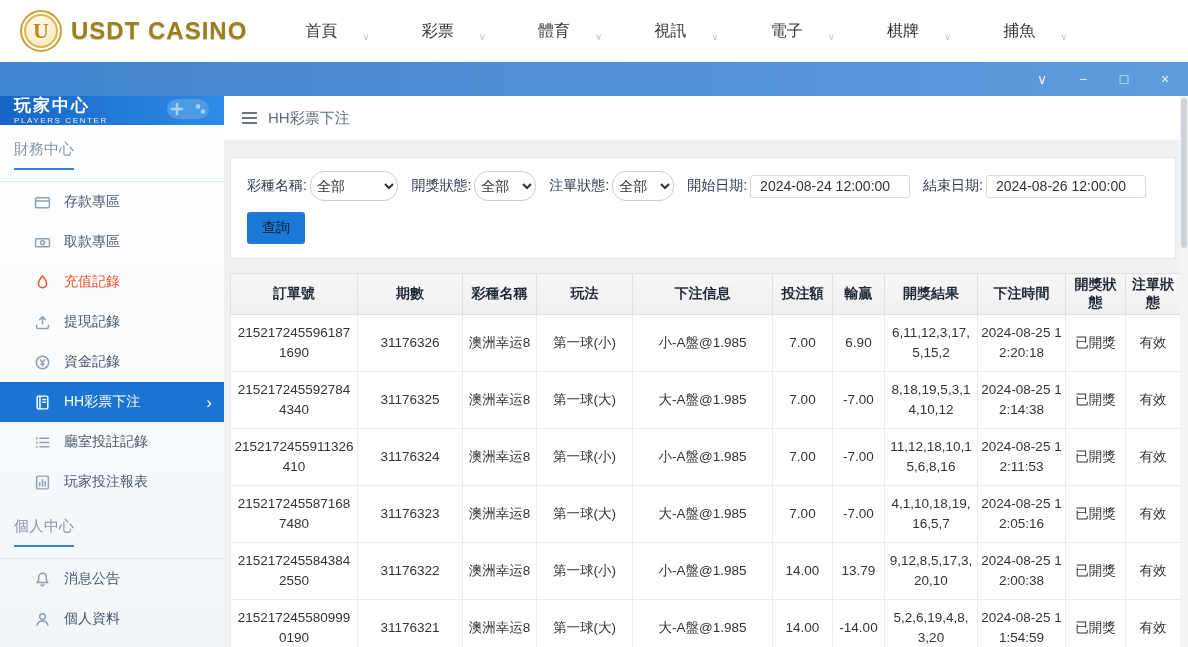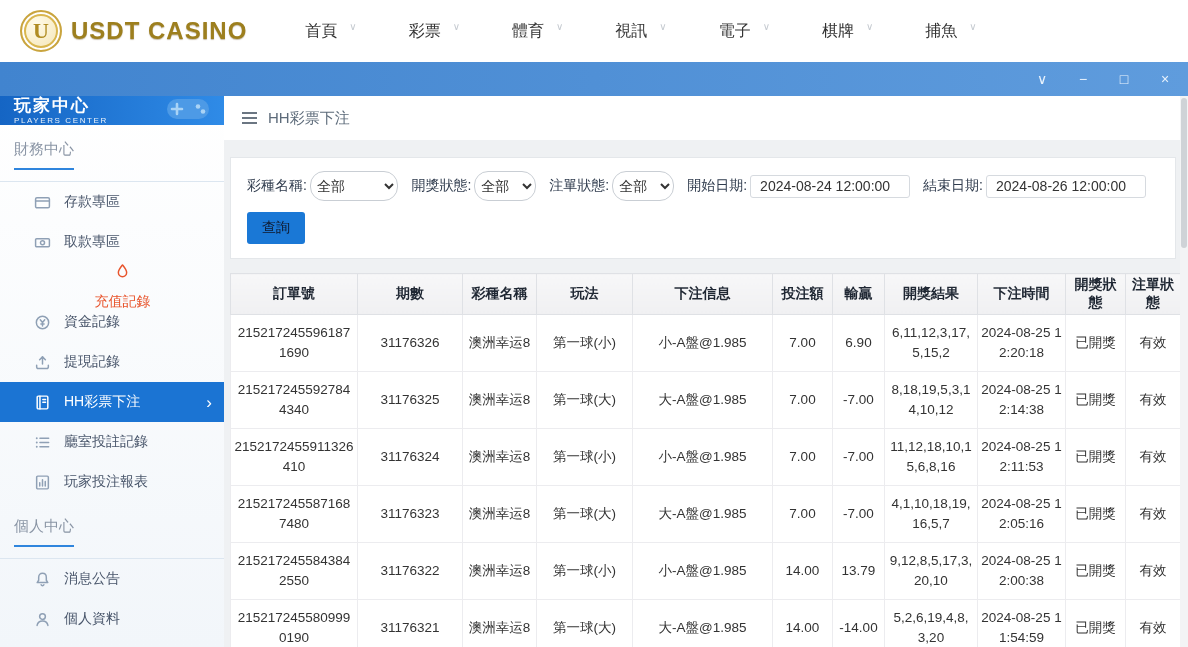--- a/index.html
+++ b/index.html
@@ -14,38 +14,38 @@
   .logo-circle {
     width: 42px; height: 42px; border-radius: 50%;
     border: 2px solid #c9a43e;
     box-shadow: inset 0 0 0 2px #fff, inset 0 0 0 4px #d9b64f;
     color: #b08c22; display: flex; align-items: center; justify-content: center;
     font-weight: bold; font-size: 22px; font-family: "Liberation Serif", serif;
     background: radial-gradient(circle at 35% 30%, #fffbe9, #f3e3b2);
   }
   .brand-text { font-size: 24px; font-weight: bold; color: #9d7f1e; letter-spacing: 1px; text-shadow: 0 1px 1px rgba(90,60,0,.35); }
   .nav-items { display: flex; margin-left: 58px; gap: 52px; }
-  .nav-item { display: flex; align-items: flex-start; gap: 12px; font-size: 16px; color: #333; cursor: pointer; white-space: nowrap; }
+  .nav-item { display: flex; align-items: flex-end; gap: 25px; font-size: 16px; color: #333; cursor: pointer; white-space: nowrap; }
   .nav-item .chev { color: #c5cad0; font-size: 10px; }
   
   .titlebar { height: 34px; background: linear-gradient(90deg, #4184cf, #5f9cdd); display: flex; align-items: center; justify-content: flex-end; gap: 27px; padding-right: 16px; }
   .titlebar .tb-btn { color: #e8f2fc; font-size: 14px; line-height: 1; cursor: pointer; width: 14px; text-align: center; }
   
   .app-body { display: flex; height: 551px; }
   
   .sidebar { width: 224px; flex: none; background: linear-gradient(180deg, #ffffff, #f2f6fa); }
   .sidebar-header { height: 29px; background: linear-gradient(90deg, #1565c4, #2f8be7); color: #fff; display: flex; align-items: center; justify-content: space-between; padding: 0 12px 0 14px; overflow: hidden; }
   .sb-title { font-size: 17px; font-weight: bold; letter-spacing: 2px; line-height: 1.15; }
   .sb-sub { font-size: 8px; letter-spacing: 1.6px; opacity: .9; }
   .sb-section-label { padding: 15px 14px 12px; color: #8a95a5; font-size: 15px; border-bottom: 1px solid #dce6f0; }
   .sb-section-label span { display: inline-block; padding-bottom: 9px; border-bottom: 2px solid #2f85dd; margin-bottom: -1px; }
   .sb-item { height: 40px; display: flex; align-items: center; gap: 13px; padding: 0 12px 0 33px; font-size: 14px; color: #49566b; cursor: pointer; }
   .sb-icon { width: 18px; height: 18px; color: #8fa0b5; display: flex; align-items: center; justify-content: center; flex: none; }
   .sb-icon svg { width: 17px; height: 17px; }
-  .sb-item.highlight, .sb-item.highlight .sb-icon { color: #e8542c; flex-direction: column; }
+  .sb-item.highlight, .sb-item.highlight .sb-icon { color: #e8542c; }
   .sb-item.active { background: #1b74d3; color: #fff; }
   .sb-item.active .sb-icon { color: #fff; }
   .sb-arrow { margin-left: auto; font-size: 17px; line-height: 1; }
   
   .main { flex: 1; background: #eff1f3; position: relative; overflow: hidden; }
   .breadcrumb { height: 44px; background: #fff; display: flex; align-items: center; gap: 11px; padding: 0 18px; color: #5d6b7a; font-size: 15px; }
   .hamburger { display: inline-flex; flex-direction: column; gap: 3px; cursor: pointer; }
   .hamburger i { width: 15px; height: 2px; background: #6b7682; display: block; }
   .content { padding: 17px 12px 0 6px; }
   .filter-card { background: #fff; border: 1px solid #e4e7ea; padding: 13px 16px 14px; }
@@ -152,35 +152,35 @@
             <span class="sb-icon">
               <svg viewBox="0 0 16 16" fill="none" stroke="currentColor" stroke-width="1.4" stroke-linecap="round" stroke-linejoin="round">
                 <path d="M8 1.8C5.9 4.5 4.1 6.6 4.1 9a3.9 3.9 0 0 0 7.8 0C11.9 6.6 10.1 4.5 8 1.8Z"></path>
               </svg>
             </span>
             <span>充值記錄</span>
           </div>
           <div class="sb-item normal">
             <span class="sb-icon">
               <svg viewBox="0 0 16 16" fill="none" stroke="currentColor" stroke-width="1.4" stroke-linecap="round" stroke-linejoin="round">
-                <circle cx="8" cy="8" r="5.8"></circle>
-                <path d="M5.9 5.4 8 8l2.1-2.6M8 8v3.2M6.5 9.3h3"></path>
-              </svg>
-            </span>
-            <span>資金記錄</span>
-          </div>
-          <div class="sb-item normal">
-            <span class="sb-icon">
-              <svg viewBox="0 0 16 16" fill="none" stroke="currentColor" stroke-width="1.4" stroke-linecap="round" stroke-linejoin="round">
                 <path d="M8 9.5V2.8"></path>
                 <path d="M5.3 5.4 8 2.7l2.7 2.7"></path>
                 <path d="M2.5 10.5v1.8a1.4 1.4 0 0 0 1.4 1.4h8.2a1.4 1.4 0 0 0 1.4-1.4v-1.8"></path>
               </svg>
             </span>
             <span>提現記錄</span>
+          </div>
+          <div class="sb-item normal">
+            <span class="sb-icon">
+              <svg viewBox="0 0 16 16" fill="none" stroke="currentColor" stroke-width="1.4" stroke-linecap="round" stroke-linejoin="round">
+                <circle cx="8" cy="8" r="5.8"></circle>
+                <path d="M5.9 5.4 8 8l2.1-2.6M8 8v3.2M6.5 9.3h3"></path>
+              </svg>
+            </span>
+            <span>資金記錄</span>
           </div>
           <div class="sb-item active">
             <span class="sb-icon">
               <svg viewBox="0 0 16 16" fill="none" stroke="currentColor" stroke-width="1.4" stroke-linecap="round" stroke-linejoin="round">
                 <rect x="3" y="2" width="10" height="12" rx="1"></rect>
                 <path d="M5.6 2v12M8.3 5.2h2.6M8.3 7.8h2.6"></path>
               </svg>
             </span>
             <span>HH彩票下注</span>
             <span class="sb-arrow">›</span>

